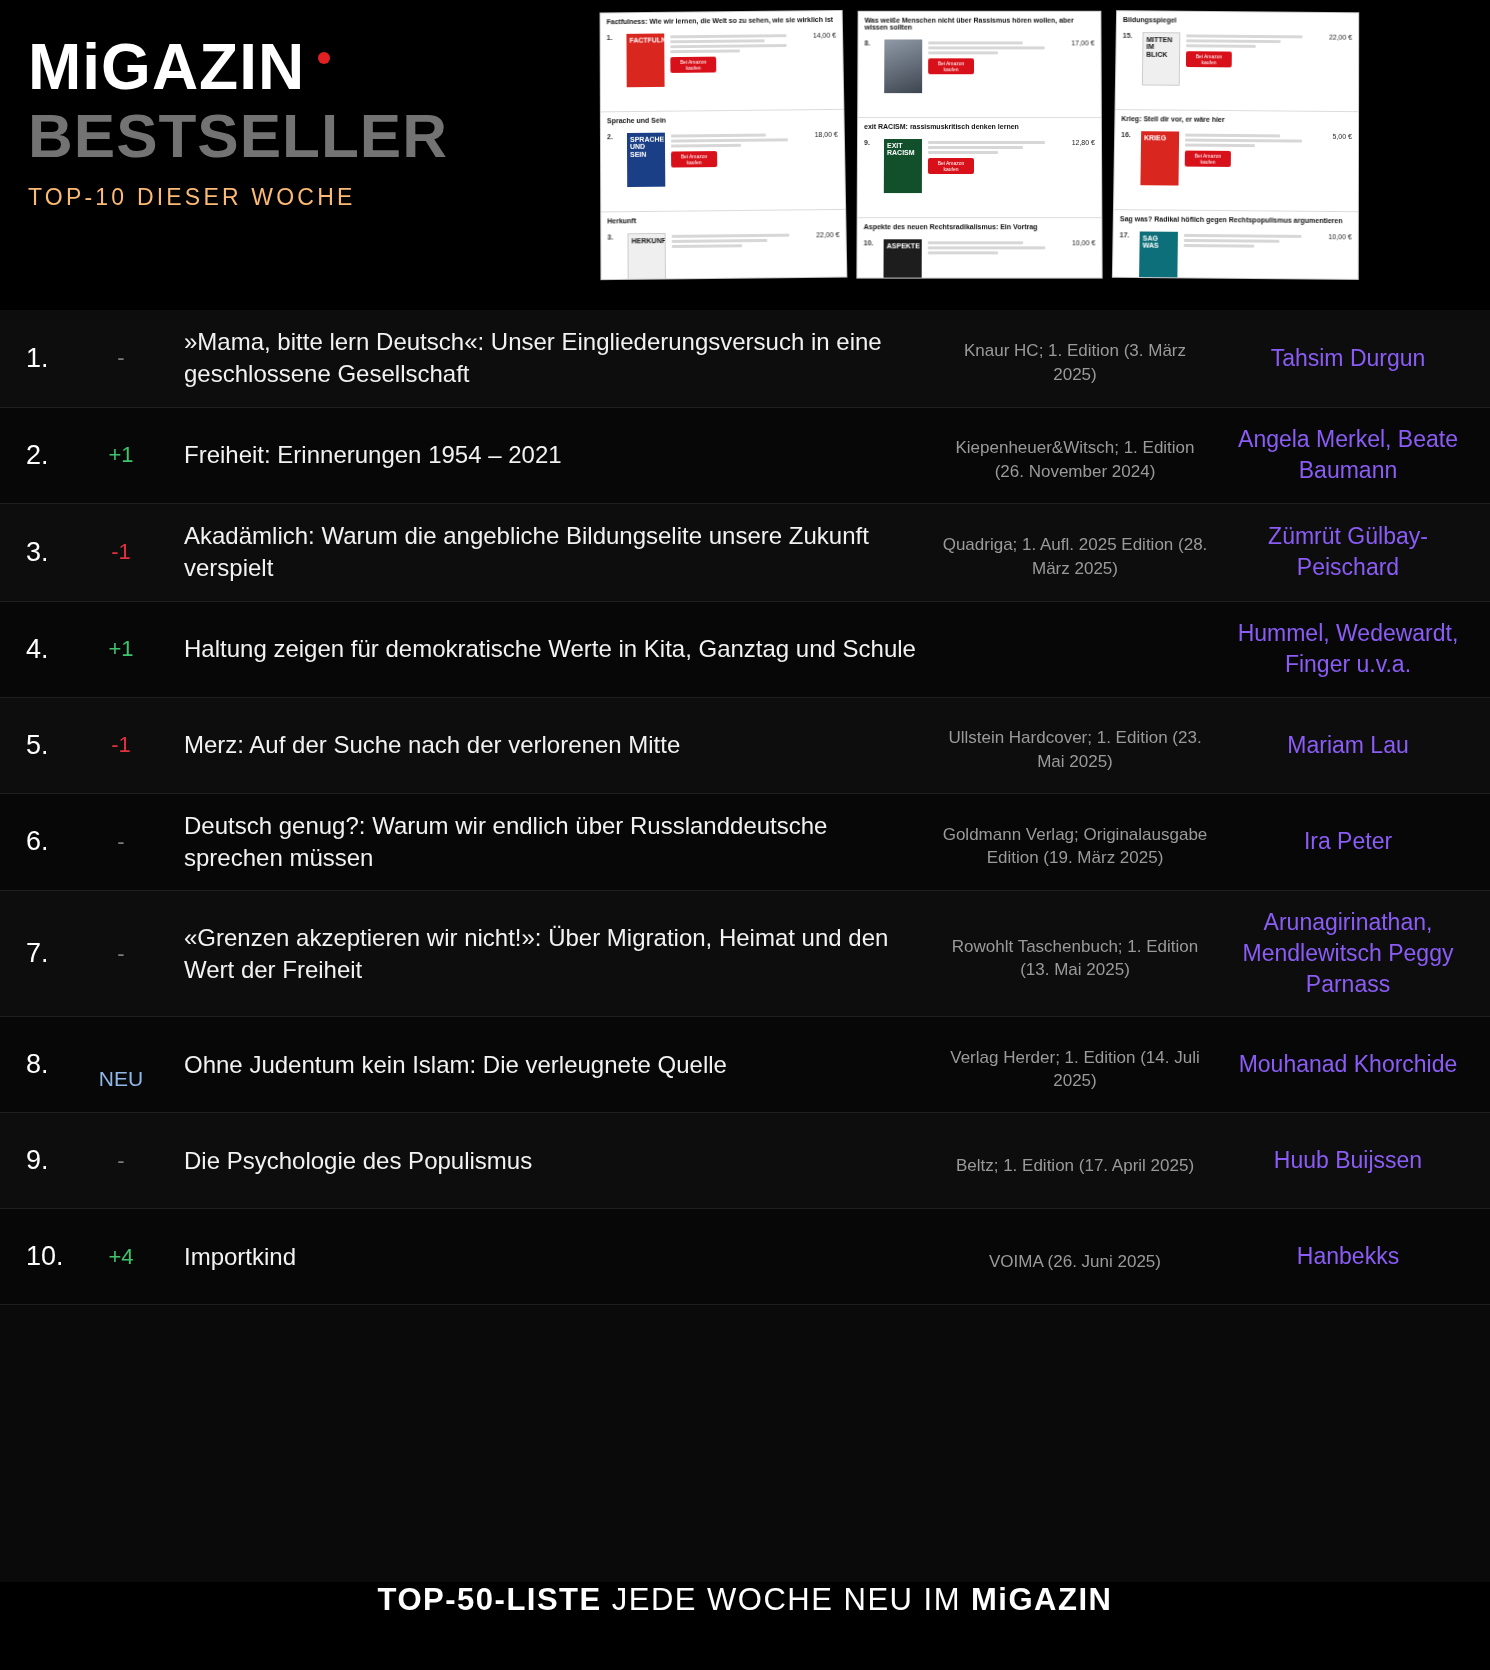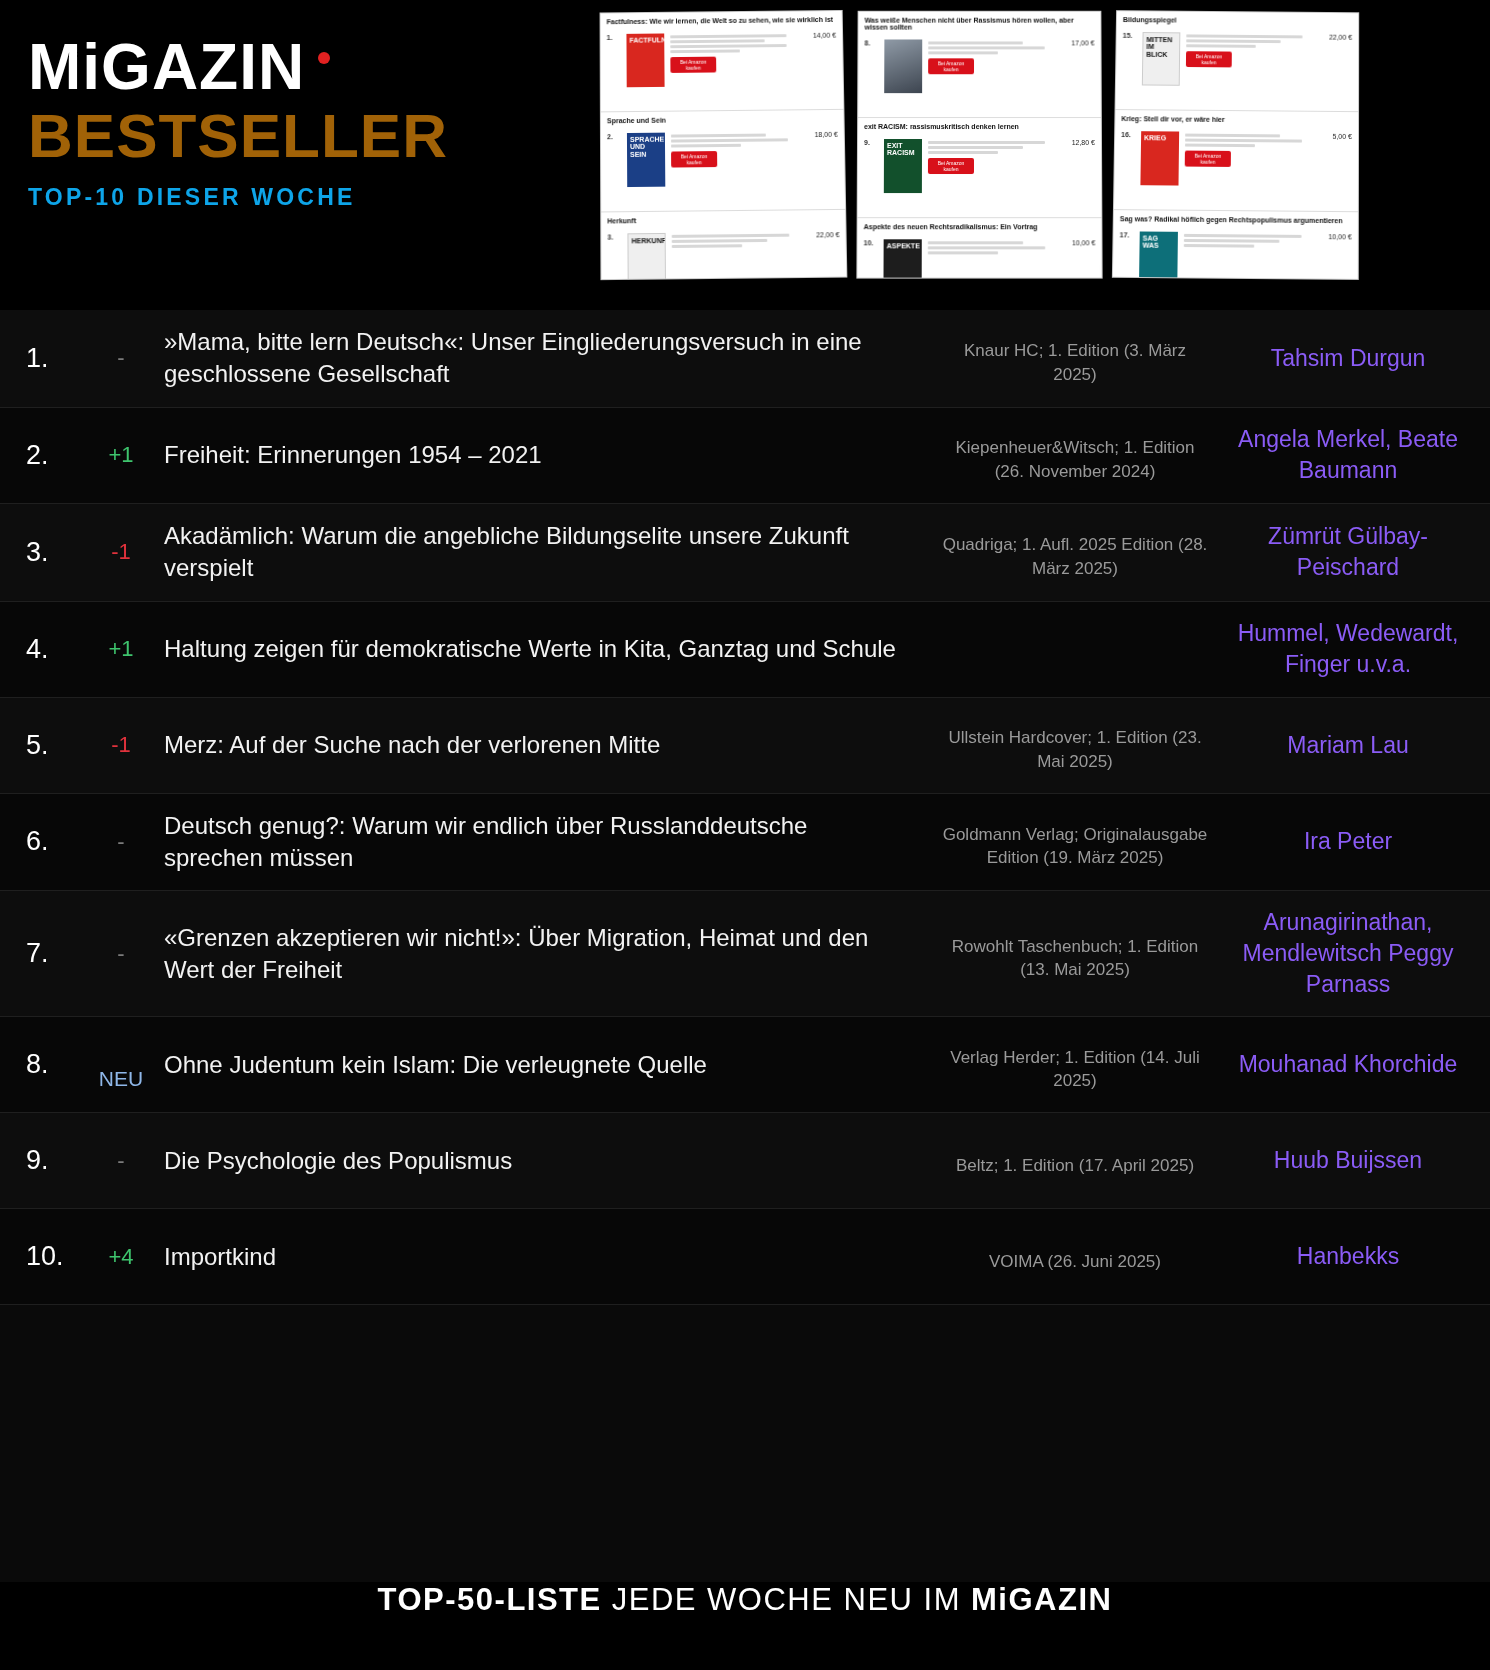--- a/index.html
+++ b/index.html
@@ -30,31 +30,31 @@
   .brand-title {
     font-size: 64px;
     font-weight: 700;
     color: #ffffff;
     letter-spacing: 1px;
     line-height: 1.05;
   }
   .brand-sub {
     font-size: 62px;
     font-weight: 700;
-    color: #a16207;
+    color: #737373;
     letter-spacing: 1px;
     line-height: 1.08;
     margin-top: 2px;
   }
   .brand-tag {
     margin-top: 14px;
     font-size: 23px;
-    font-weight: 700;
+    font-weight: 400;
     letter-spacing: 3.2px;
-    color: #0ea5e9;
+    color: #fdba74;
   }
 
   
   .thumbs {
     position: absolute;
     left: 600px;
     top: 10px;
     display: flex;
     gap: 12px;
   }
@@ -135,20 +135,21 @@
   .move-down { color: #e0323c; }
   .move-same { color: #7b7b7b; }
   .move-new { color: #8fb7e8; font-size: 21px; margin-top: 28px; }
   .c-title {
     flex: 1;
     font-size: 24px;
     color: #f2f2f2;
     line-height: 1.35;
     padding-right: 30px;
     position: relative;
+    margin-left: 20px;
   }
   .c-pub {
     width: 290px;
     font-size: 17px;
     color: #9a9a9a;
     text-align: center;
     line-height: 1.4;
     padding: 0 10px;
     margin-top: 9px;
   }

